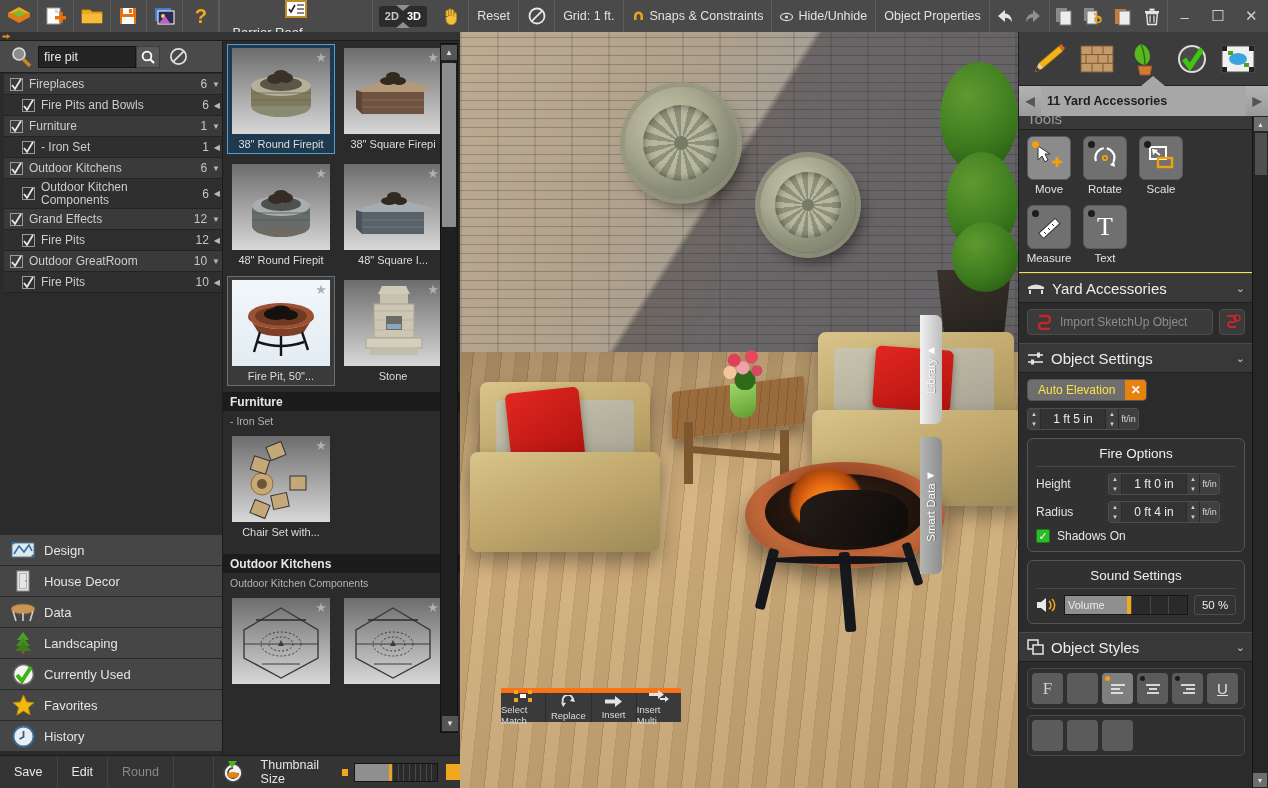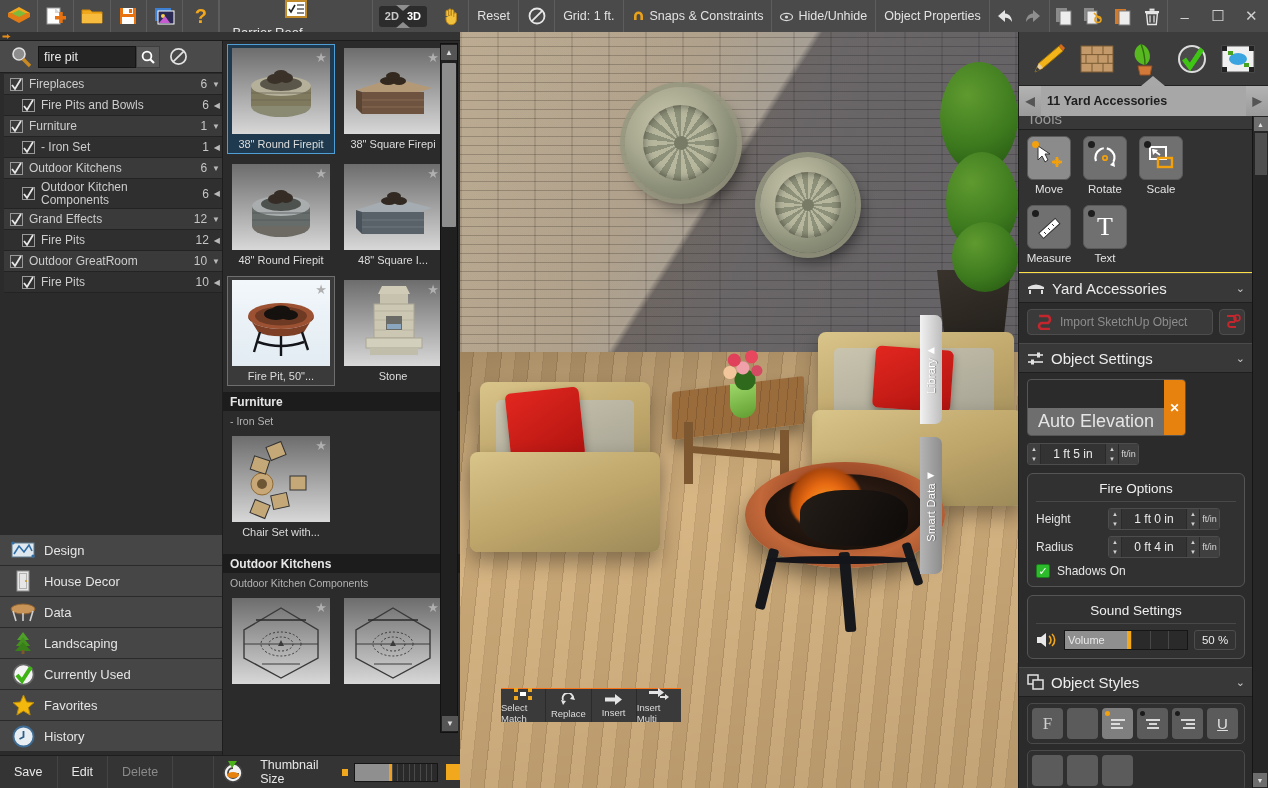--- a/index.html
+++ b/index.html
@@ -143,21 +143,21 @@
   #tscroll .sarrow {
     width:16px; height:15px; background:#555; margin:1px auto 0 auto;
     display:flex;align-items:center;justify-content:center;color:#ddd;font-size:8px;
   }
   #tscroll .sthumb {
     width:14px; background:#8d8d8d; margin:3px auto 0 auto; border-radius:1px;
   }
 
   #tbarbottom {
     position:absolute; left:278px; bottom:33px; width:180px; height:34px;
-    display:flex; background:#3a3a3a; border-top:1px solid #f97316;
+    display:flex; background:#3a3a3a; border-top:5px solid #f97316;
   }
   .tbb {
     flex:1 1 0; display:flex;flex-direction:column;align-items:center;justify-content:center;
     border-right:1px solid #2b2b2b; font-size:9.5px; color:#dcdcdc; gap:1px;
   }
   .tbb:last-child{border-right:none;}
 
   
   #bottombar {
     position:absolute; left:0; bottom:0; width:460px; height:33px;
@@ -307,21 +307,21 @@
     display:flex; align-items:center; height:26px; border-radius:4px;
     background:#3a3a3a; border:1px solid #4d4d4d; color:#8d8d8d; font-size:12px;
     padding-left:6px; margin:6px 0 0 0;
   }
   .imp-btn .iico { width:22px; display:flex; align-items:center; justify-content:center; margin-right:4px;}
   .panel-pad { padding:6px 8px 8px 8px; background:#2b2b2b; }
   .autoelev {
     display:inline-flex; align-items:stretch; border-radius:4px; overflow:hidden;
     border:1px solid #555;
   }
-  .autoelev .ae-lbl { background:#6e6e6e; color:#e5e5e5; font-size:18px; padding:3px 10px;margin-top:28px; }
+  .autoelev .ae-lbl { background:#6e6e6e; color:#fde047; font-size:12px; padding:3px 10px; }
   .autoelev .ae-x { background:#e8820e; color:#fff; width:21px; display:flex;align-items:center;justify-content:center;font-size:12px;font-weight:bold;}
   .spinner {
     display:inline-flex; align-items:stretch; border:1px solid #4d4d4d; border-radius:3px;
     background:#333; height:22px; overflow:hidden;
   }
   .spin-arrows { width:13px; display:flex; flex-direction:column; background:#3f3f3f; border-right:1px solid #2a2a2a;}
   .spin-arrows i { flex:1 1 0; display:flex;align-items:center;justify-content:center; font-size:6px; color:#d2d2d2;}
   .spin-val { min-width:64px; padding:0 8px; display:flex;align-items:center;justify-content:center; color:#ececec; font-size:12px; background:#333;}
   .spin-unit { width:20px; background:#3f3f3f; display:flex;align-items:center;justify-content:center; font-size:9px; color:#d6d6d6; border-left:1px solid #2a2a2a;}
   .group-box {
@@ -1019,21 +1019,21 @@
             </svg>
         </span>
         <span>Insert Multi</span>
       </div>
     </div>
   </div>
 
   <div id="bottombar">
     <div class="bb-btn">Save</div>
     <div class="bb-btn">Edit</div>
-    <div class="bb-btn dis">Delete</div>
+    <div class="bb-btn dis">Round</div>
     <div class="bb-gap"></div>
     <div style="width:44px;display:flex;align-items:center;justify-content:center;">
       <svg width="26" height="24" viewBox="0 0 26 24">
           <circle cx="13" cy="13" r="9" fill="#f2f2f2" stroke="#444" stroke-width="1.6"></circle>
           <path d="M13 8 a5 5 0 105 5" fill="none" stroke="#444" stroke-width="1.8"></path>
           <ellipse cx="13" cy="15" rx="6" ry="3" fill="#e8820e"></ellipse>
           <polygon points="8,1 17,1 12,8" fill="#49b318"></polygon>
         </svg>
     </div>
     <div style="margin-left:8px;font-size:12.5px;color:#e6e6e6;">Thumbnail Size</div>

